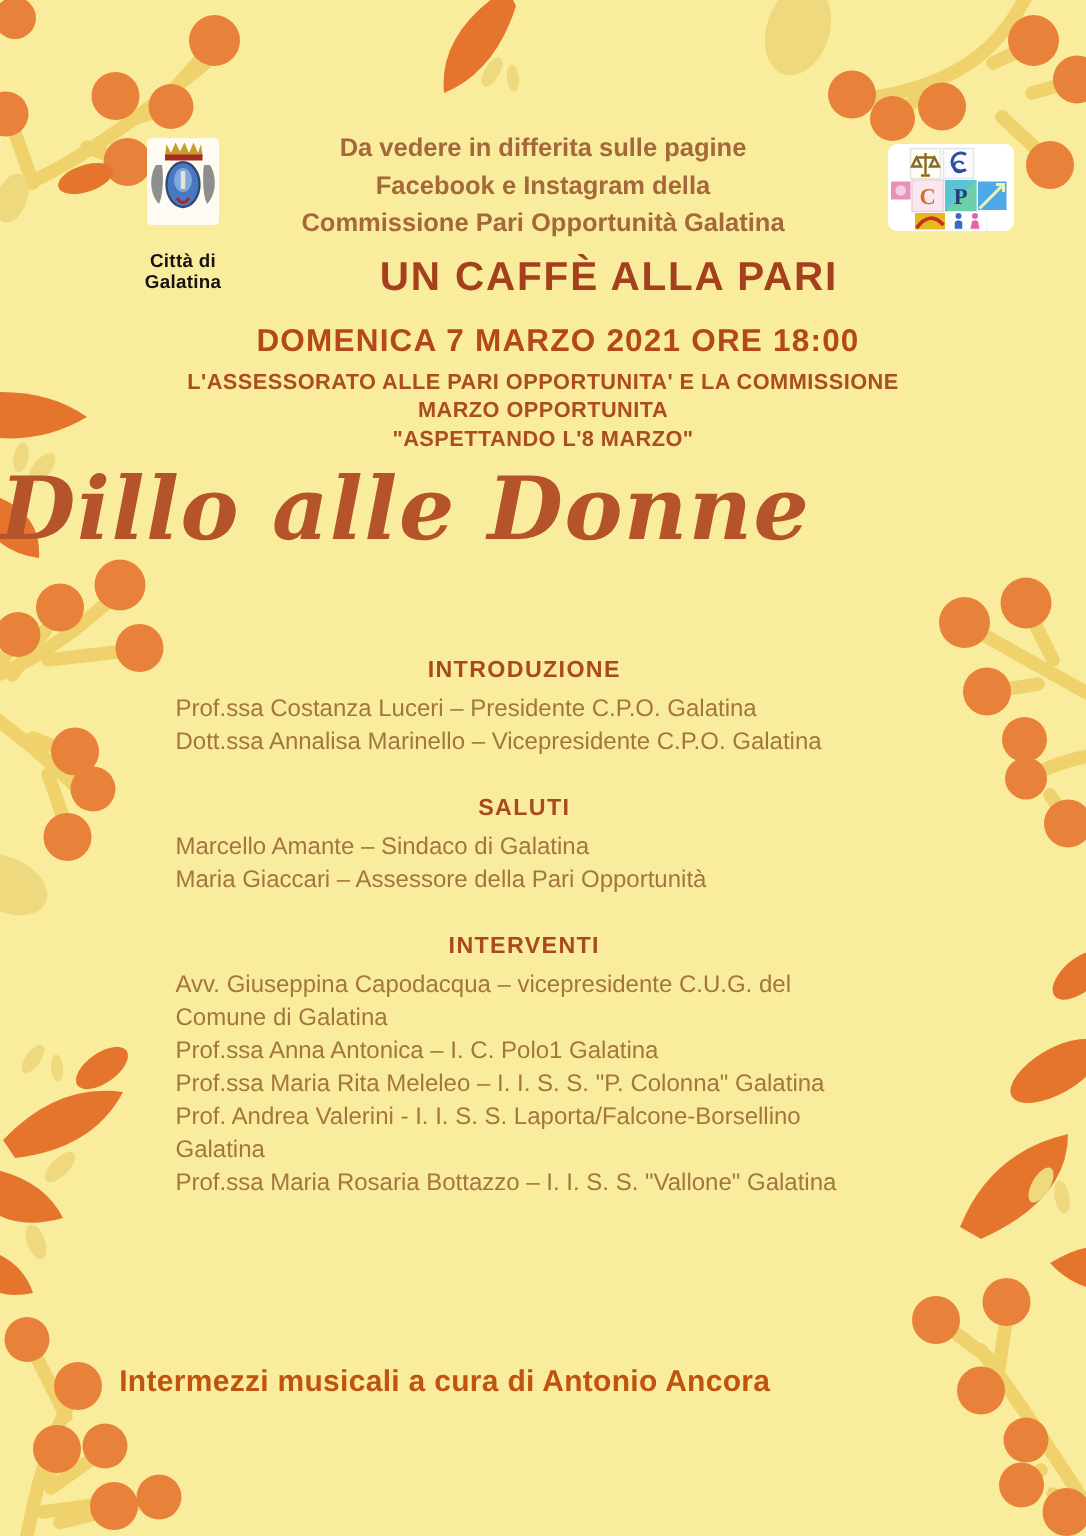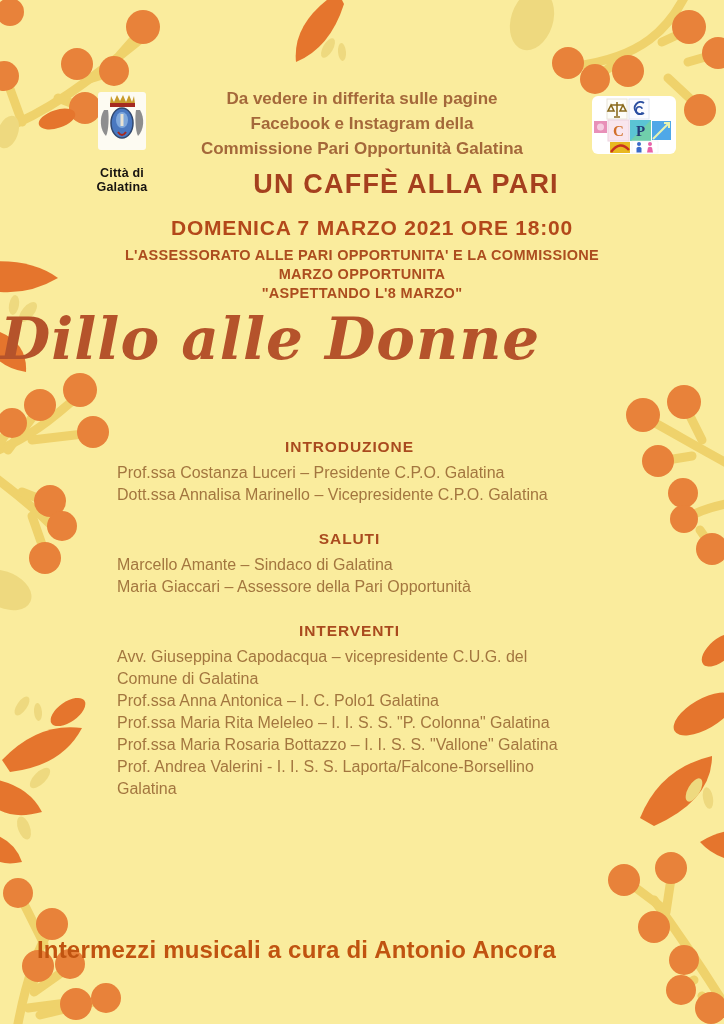--- a/index.html
+++ b/index.html
@@ -27,22 +27,22 @@
     color:#B5532B;font-size:58px;font-weight:bold;font-style:italic;
     font-family:"DejaVu Serif",serif;letter-spacing:1px;}
 
   .sections{position:absolute;left:117px;top:438px;width:465px;}
   .section-heading{text-align:center;color:#A94A1E;font-size:15.5px;font-weight:bold;
     letter-spacing:.9px;margin-bottom:6px;}
   .section-line{color:#A3763F;font-size:16px;line-height:22px;}
   .section{margin-bottom:24px;}
   .section.interventi{margin-bottom:0;}
 
-  .footer-line{position:absolute;left:0;top:936px;width:593px;text-align:center;
-    color:#C05310;font-size:24px;font-weight:bold;letter-spacing:.2px;}
+  .footer-line{position:absolute;left:0;top:910px;width:593px;text-align:center;
+    color:#C05310;font-size:20px;font-weight:bold;letter-spacing:.2px;}
 </style>
 </head>
 <body>
 
 <div class="poster">
 
   <svg class="decor" width="724" height="1024" viewBox="0 0 724 1024">
 
     <g>
       <g stroke="#EFD26B" stroke-width="9" stroke-linecap="round" fill="none">
@@ -257,22 +257,22 @@
         <div class="section-heading">SALUTI</div>
         <div class="section-line">Marcello Amante – Sindaco di Galatina</div>
         <div class="section-line">Maria Giaccari – Assessore della Pari Opportunità</div>
       </div>
 
       <div class="section interventi">
         <div class="section-heading">INTERVENTI</div>
         <div class="section-line">Avv. Giuseppina Capodacqua – vicepresidente C.U.G. del Comune di Galatina</div>
         <div class="section-line">Prof.ssa Anna Antonica – I. C. Polo1 Galatina</div>
         <div class="section-line">Prof.ssa Maria Rita Meleleo – I. I. S. S. "P. Colonna" Galatina</div>
+        <div class="section-line">Prof. Andrea Valerini - I. I. S. S. Laporta/Falcone-Borsellino Galatina</div>
         <div class="section-line">Prof.ssa Maria Rosaria Bottazzo – I. I. S. S. "Vallone" Galatina</div>
-        <div class="section-line">Prof. Andrea Valerini - I. I. S. S. Laporta/Falcone-Borsellino Galatina</div>
       </div>
 
     </div>
 
     <div class="footer-line">Intermezzi musicali a cura di Antonio Ancora</div>
 
   </div>
 </div>
 
 </body></html>

